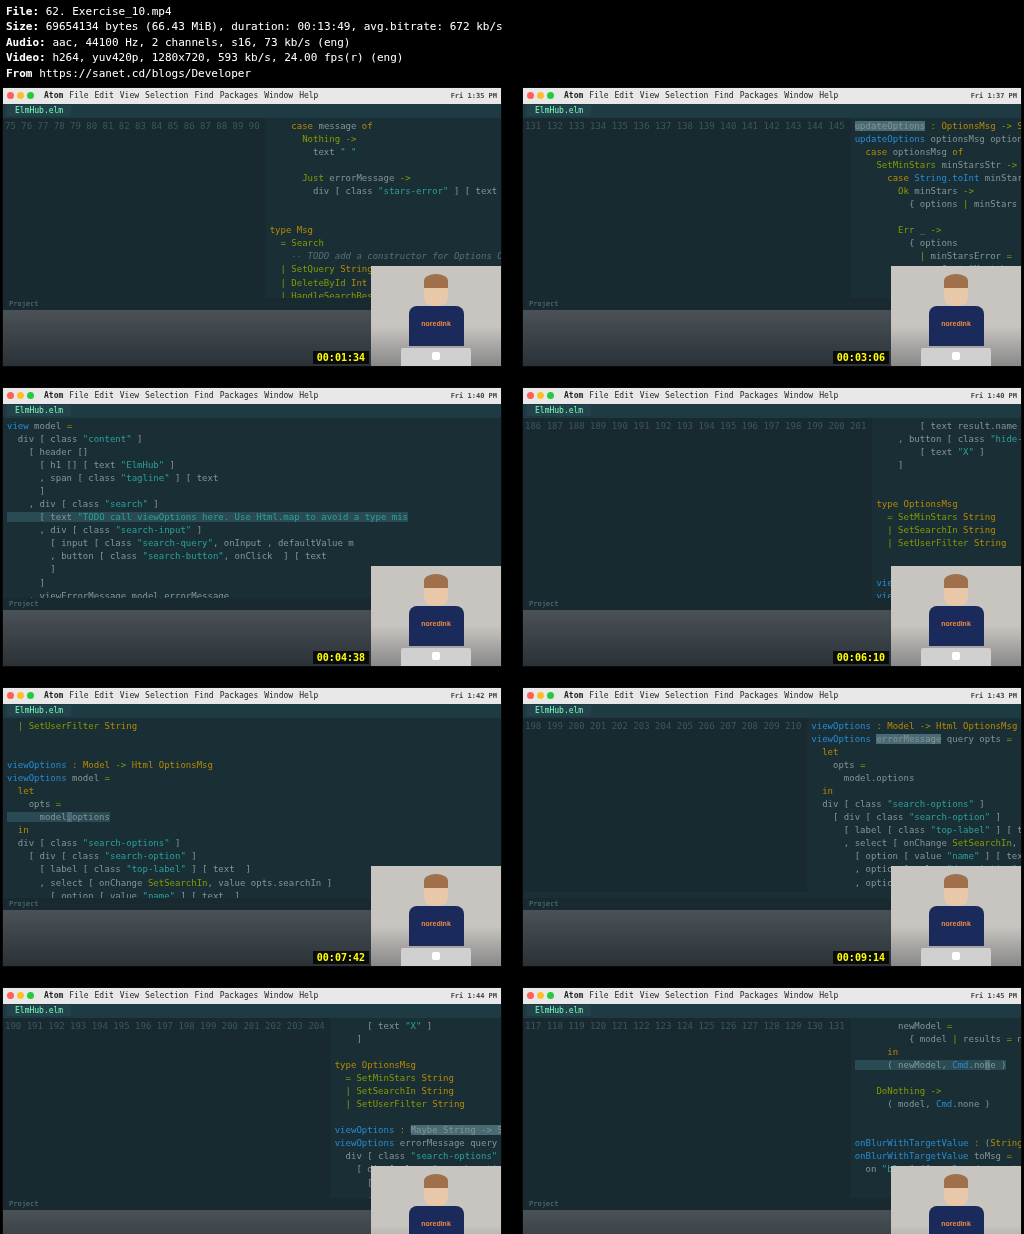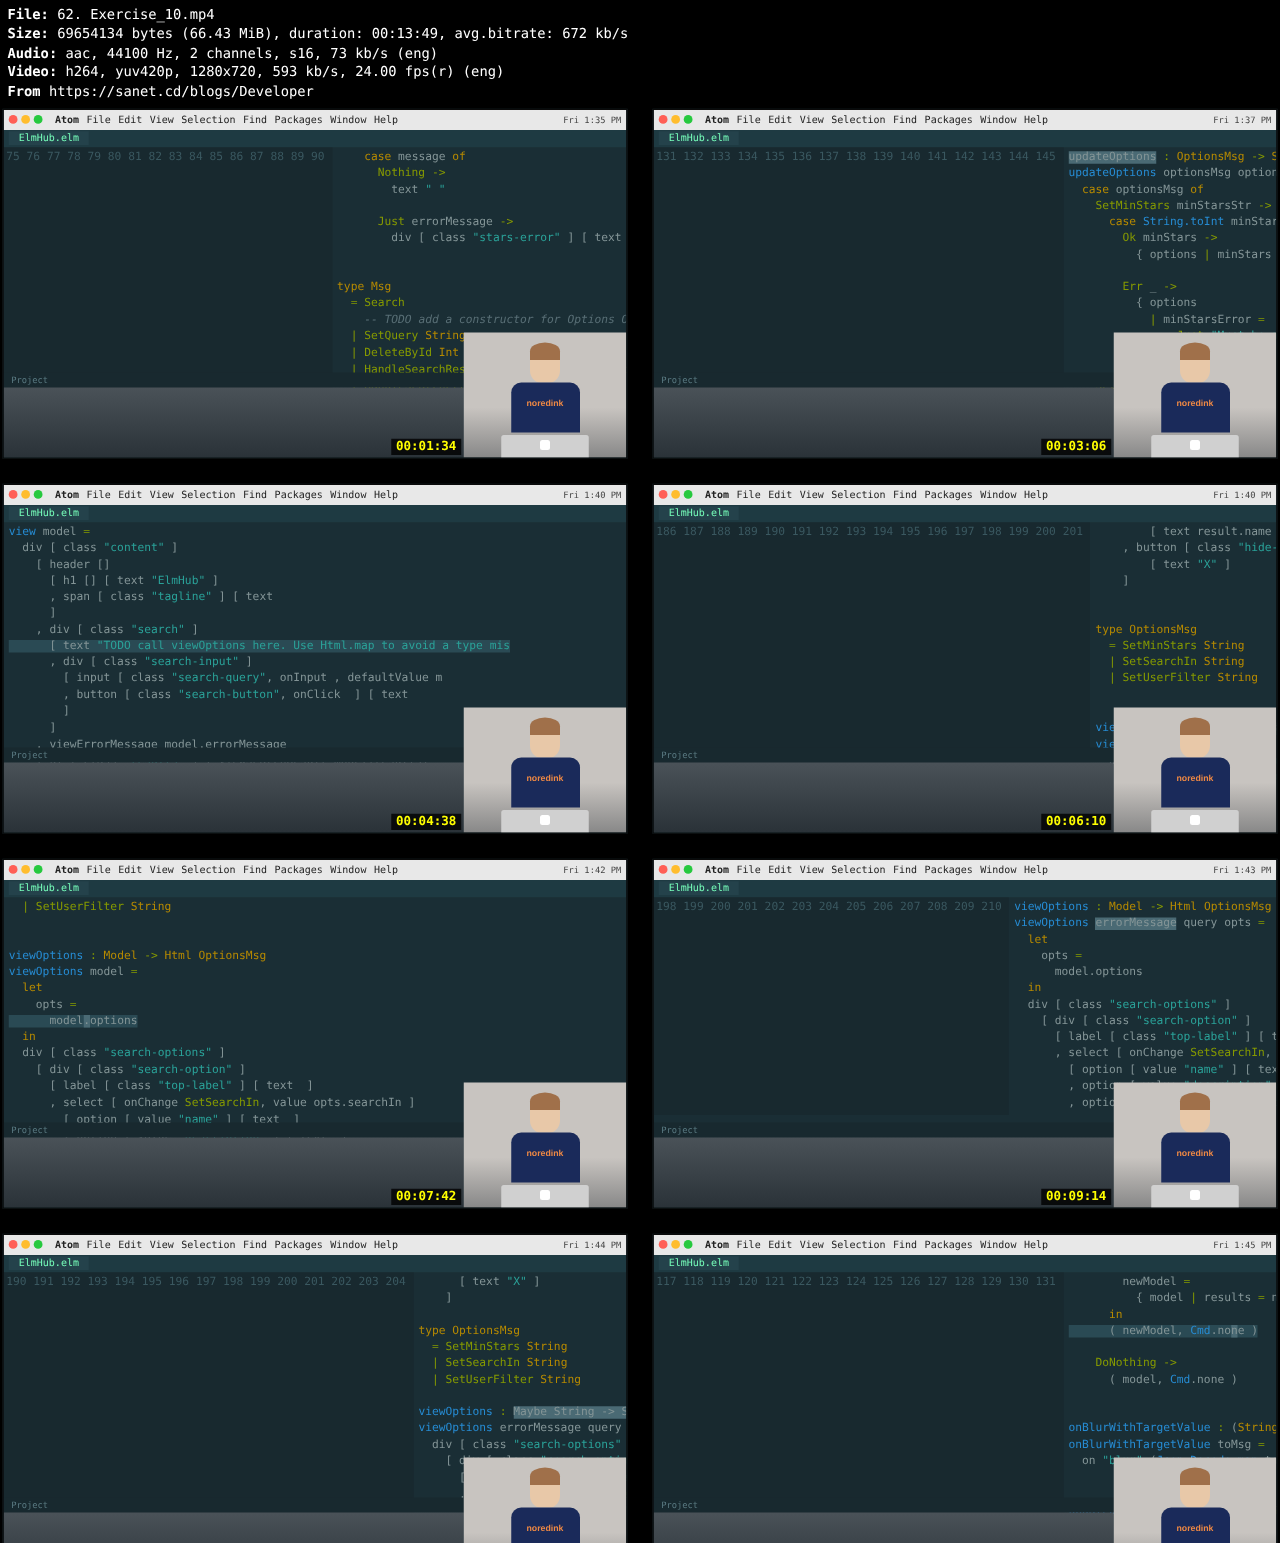--- a/index.html
+++ b/index.html
@@ -6,21 +6,21 @@
 body { background: #000; font-family: "Lucida Console", Monaco, monospace; font-size: 11px; color: #fff; width: 1024px; }
 .header { padding: 4px 6px; line-height: 1.4; font-weight: bold; }
 .header .label { color: #fff; }
 .header .val { font-weight: normal; margin-top: 48px; }
 .grid { display: grid; grid-template-columns: 1fr 1fr; gap: 20px; padding: 2px; }
 .thumb { position: relative; background: #1a2e35; height: 280px; overflow: hidden; border: 1px solid #0a0a0a; }
 .menubar { background: #e8e8e8; color: #222; height: 16px; display: flex; align-items: center; font-size: 8px; padding: 0 4px; gap: 6px; }
 .traffic { display: flex; gap: 3px; margin-right: 4px; }
 .dot { width: 7px; height: 7px; border-radius: 50%; }
 .dot.r { background: #ff5f56; } .dot.y { background: #ffbd2e; } .dot.g { background: #27c93f; }
-.menubar .right { margin-left: auto; display: flex; gap: 4px; font-size: 7px; color: #444; }
+.menubar .right { margin-left: auto; display: flex; gap: 4px; font-size: 7px; color: #444; font-weight: bold; }
 .tabbar { background: #1e3a42; height: 14px; display: flex; align-items: center; font-size: 8px; color: #888; padding: 0 4px; }
 .tab { background: #24424b; padding: 1px 8px; color: #7fb; font-size: 8px; }
 .editor { display: flex; background: #1a2e35; font-family: Menlo, monospace; font-size: 9px; line-height: 1.45; }
 .gutter { background: #18292f; color: #3a5860; text-align: left; padding: 2px 6px 2px 2px; min-width: 28px; }
 .code { padding: 2px 4px; color: #839496; white-space: pre; overflow: hidden; flex: 1; }
 .code .kw { color: #b58900; }
 .code .fn { color: #268bd2; }
 .code .str { color: #2aa198; }
 .code .type { color: #b58900; }
 .code .op { color: #859900; }

